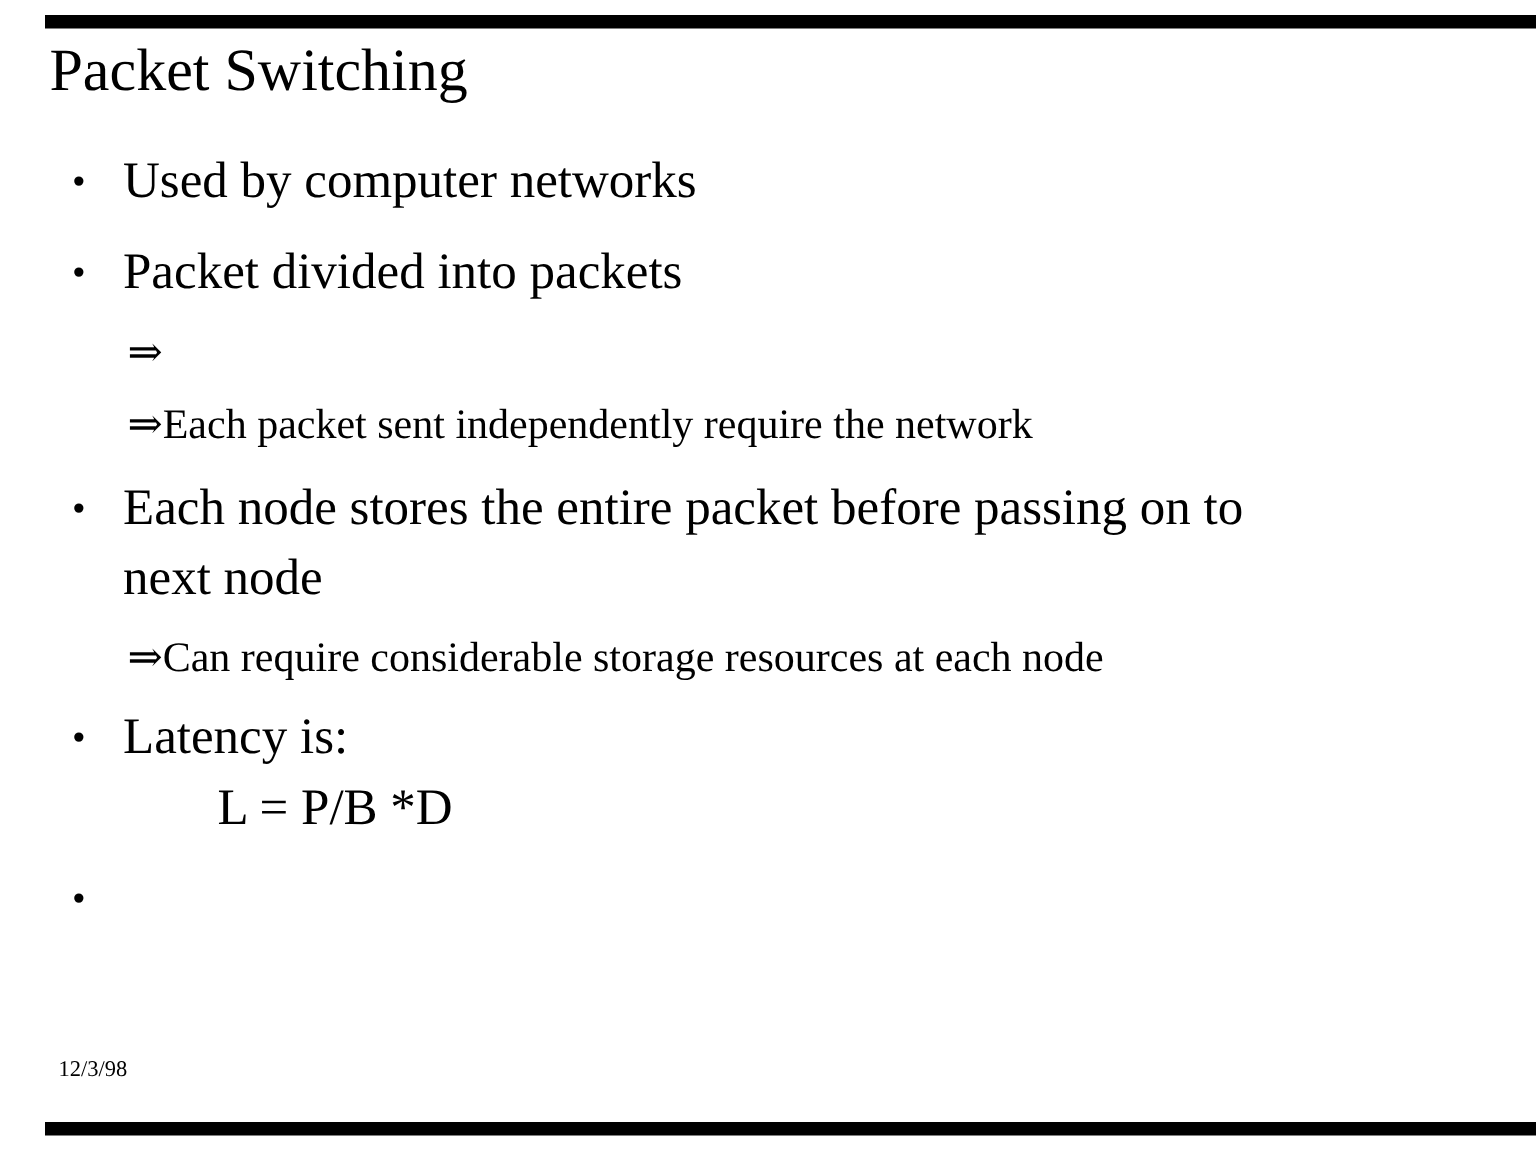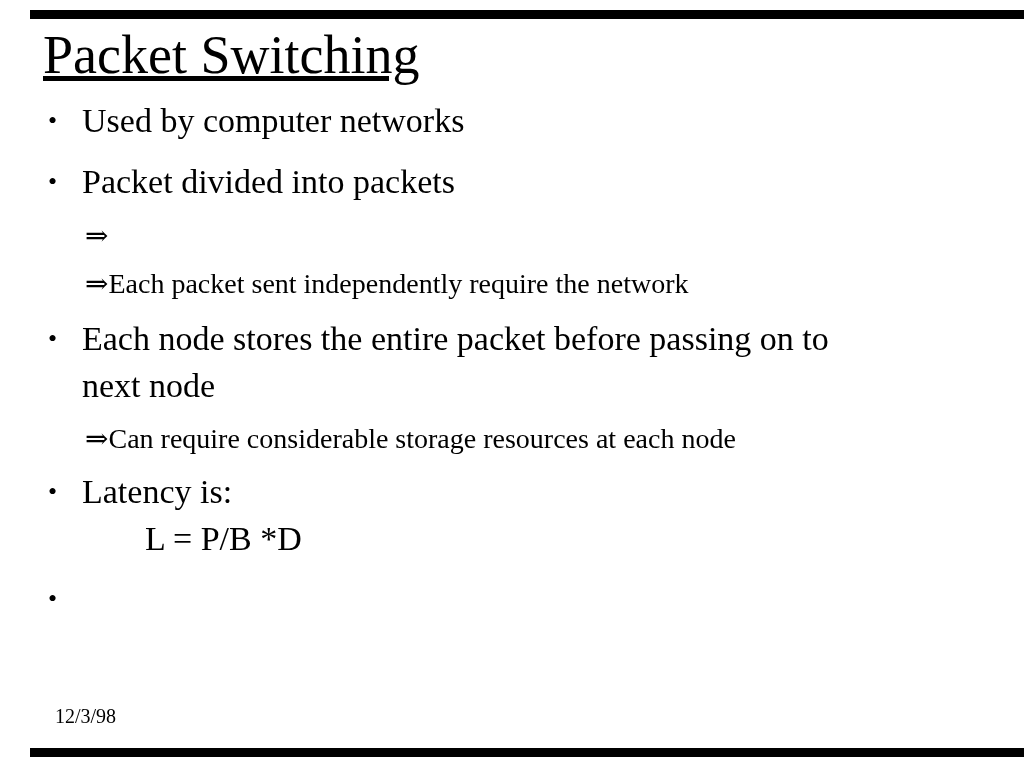--- a/index.html
+++ b/index.html
@@ -6,24 +6,23 @@
   body{
     width:1024px;height:768px;position:relative;overflow:hidden;
     background:#ffffff;
     font-family:"Liberation Serif","DejaVu Serif",serif;
     color:#000000;
   }
   .bar{position:absolute;background:#000000;height:9px;width:994px;left:30px;}
   .bar.top{top:10px;}
   .bar.bottom{top:748px;}
   .title{
-    position:absolute;left:43px;top:22px;
-    font-size:54px;line-height:1.25;font-weight:normal;margin:0;
+    position:absolute;left:33px;top:22px;
+    font-size:40px;line-height:1.25;font-weight:normal;margin:0;
     white-space:nowrap;
-    text-decoration:underline;
   }
   .content{
     position:absolute;left:0;top:0;width:1024px;
     padding:97px 40px 0 48px;box-sizing:border-box;
   }
   .item{display:flex;align-items:flex-start;}
   .item .txt{white-space:nowrap;}
   .item.bullet{font-size:34px;line-height:47px;}
   .item.bullet .marker{width:34px;flex:0 0 34px;font-size:26px;line-height:47px;}
   .item.sub{font-size:28px;line-height:48px;margin-left:37px;}
@@ -32,22 +31,22 @@
   .c0{margin-bottom:14px;}
   .c1{margin-bottom:7px;}
   .c2{margin-bottom:0;}
   .c3{margin-bottom:7px;}
   .c4{margin-bottom:6px;}
   .c5{margin-bottom:5px;}
   .c6{margin-bottom:0;}
   .c7{margin-bottom:13px;}
   .c8{margin-bottom:0;}
   .footer{
-    position:absolute;left:55px;top:704px;
-    font-size:20px;line-height:1.2;
+    position:absolute;left:39px;top:704px;
+    font-size:15px;line-height:1.2;
   }
 </style>
 </head>
 <body>
 
 <div class="bar top"></div>
 <div class="bar bottom"></div>
 
 <h1 class="title">Packet Switching</h1>
 

